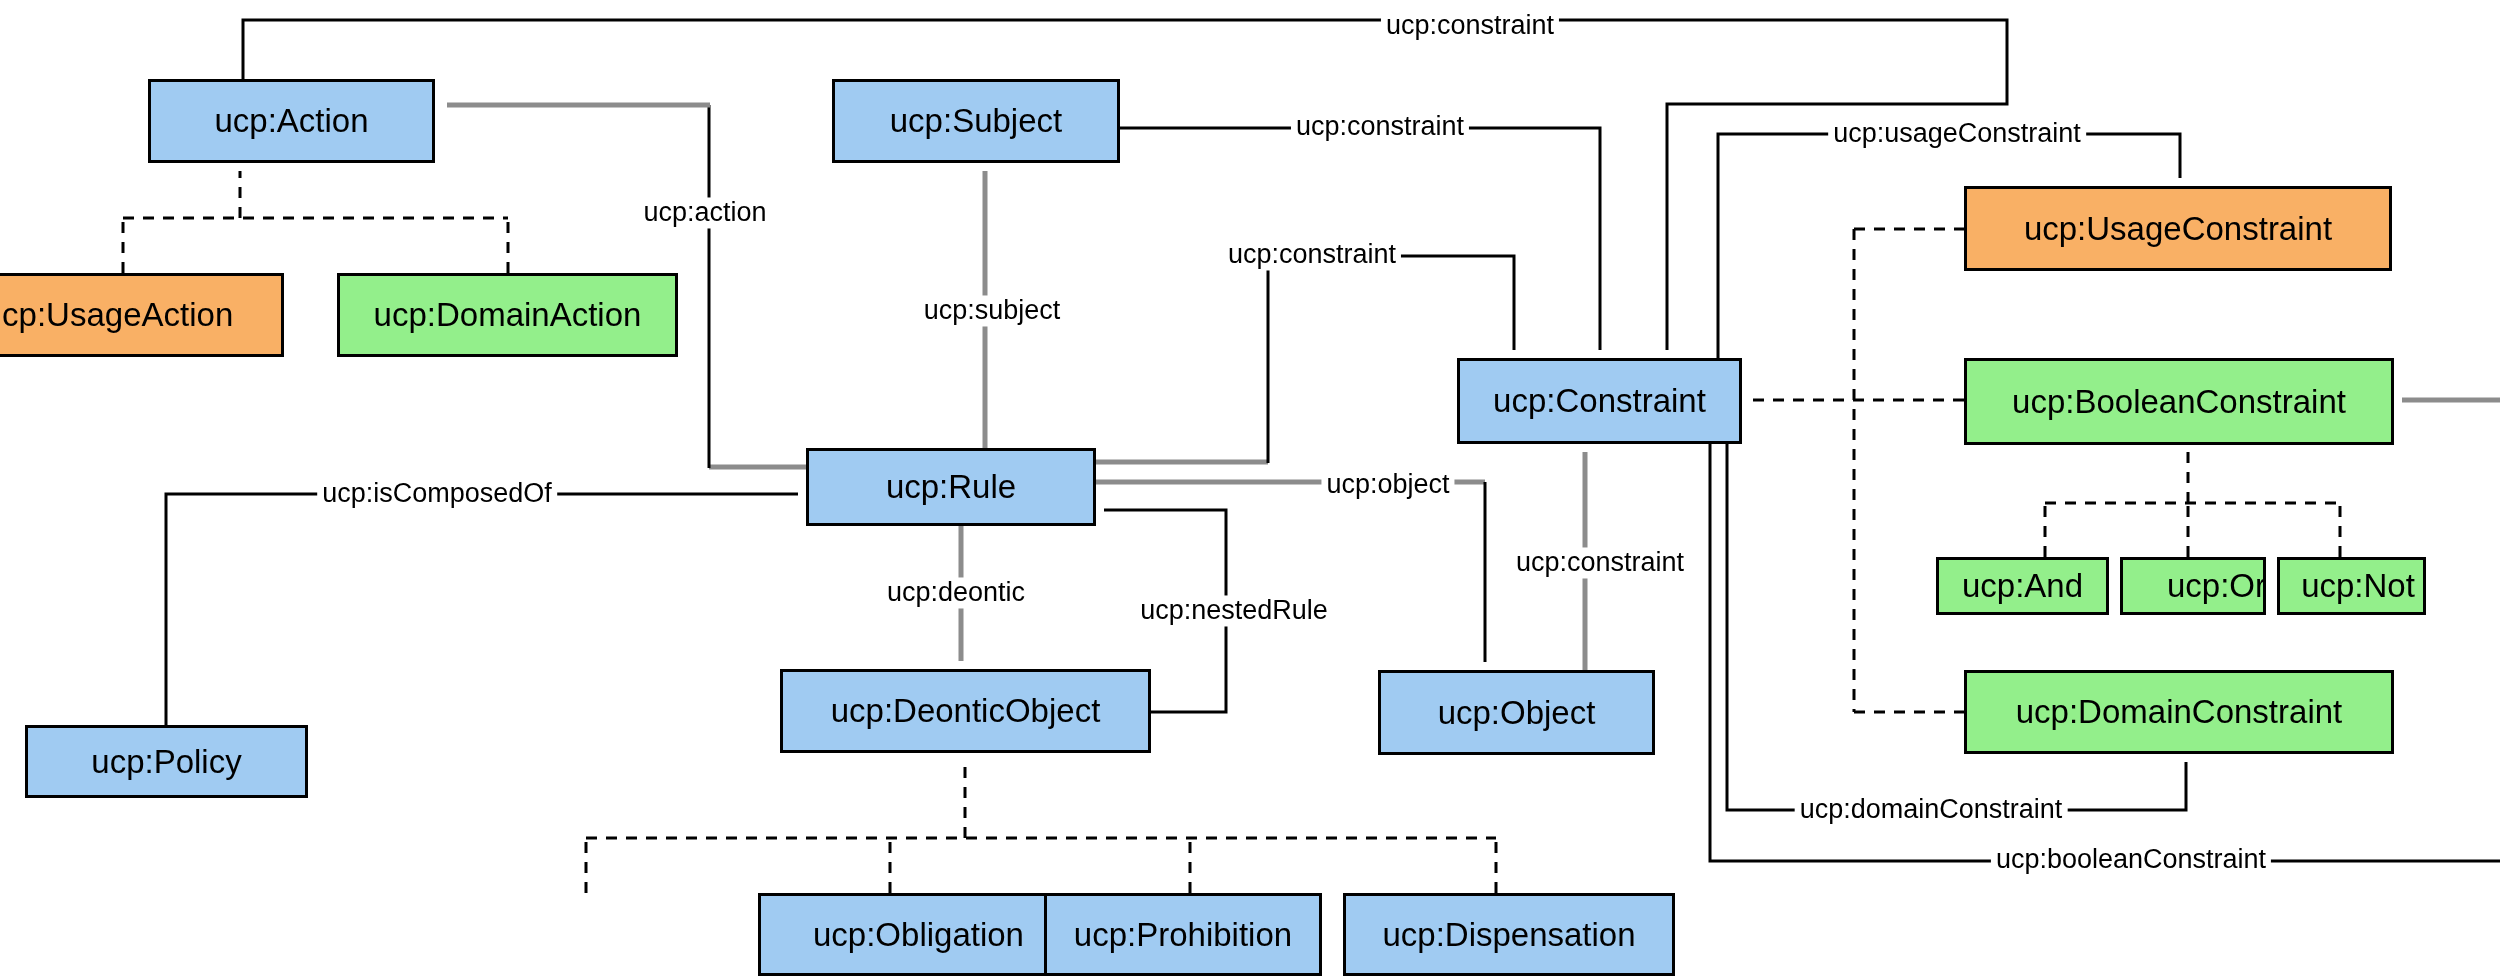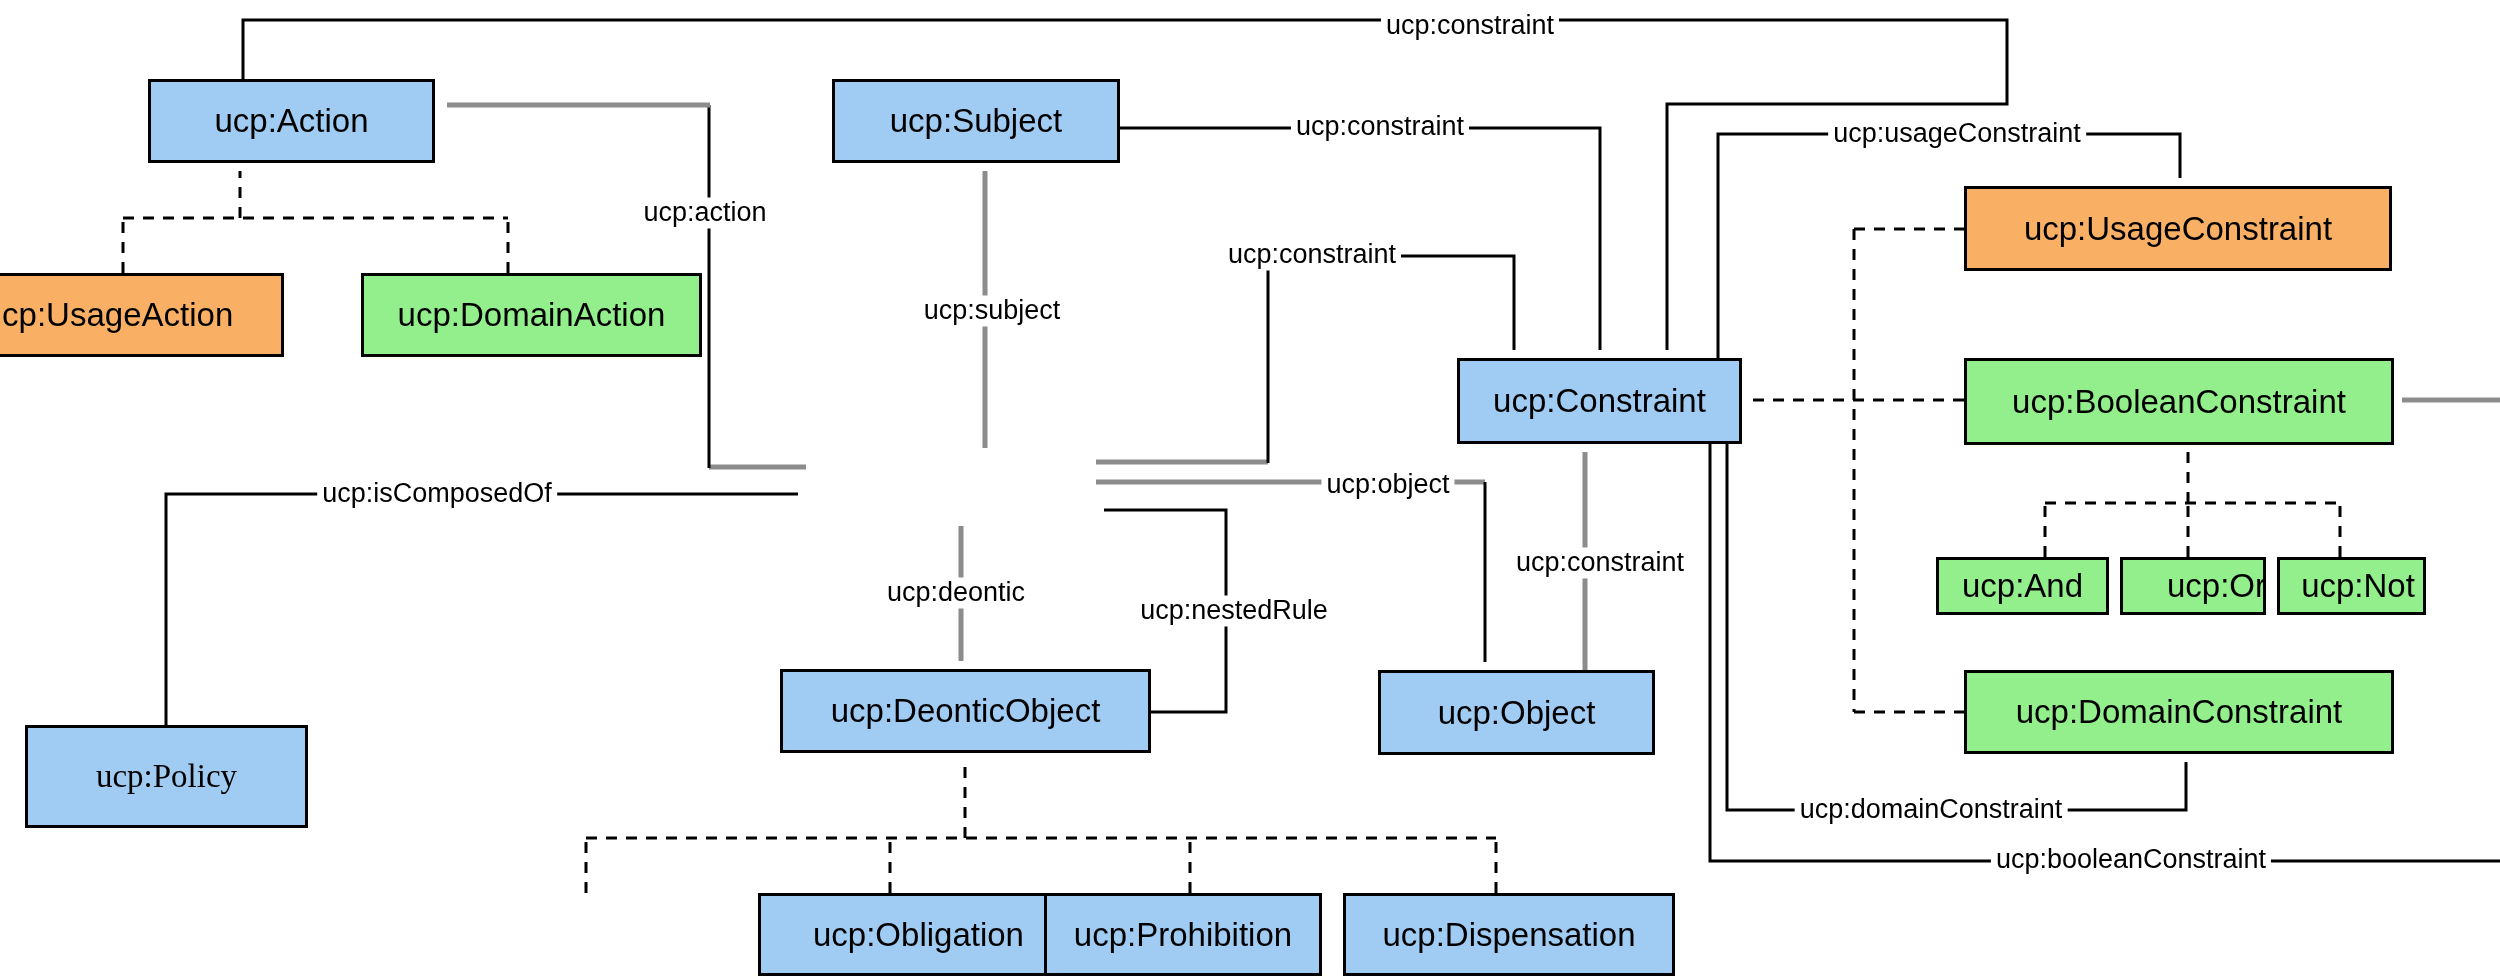--- a/index.html
+++ b/index.html
@@ -81,31 +81,32 @@
     <path class="edge-dashed" d="M2045 557 V503 M2340 557 V503 M2045 503 H2340 M2188 557 V503"></path>
     <path class="edge-dashed" d="M2188 503 V451" marker-end="url(#ah)"></path>
 
     <path class="edge-dashed" d="M1854 229 H1964 M1854 712 H1964 M1854 229 V712"></path>
     <path class="edge-dashed" d="M1964 400 H1750" marker-end="url(#ah)"></path>
   </svg>
 
   <div class="node blue" style="left:148px;top:79px;width:287px;height:84px;">ucp:Action</div>
   <div class="node blue" style="left:832px;top:79px;width:288px;height:84px;">ucp:Subject</div>
   <div class="node orange noleft" style="left:-64px;top:273px;width:348px;height:84px;">ucp:UsageAction</div>
-  <div class="node green" style="left:337px;top:273px;width:341px;height:84px;margin-left:24px;">ucp:DomainAction</div>
+  <div class="node green" style="left:337px;top:273px;width:341px;height:84px;">ucp:DomainAction</div>
+  <div class="node blue" style="left:806px;top:448px;width:290px;height:78px;">ucp:Rule</div>
   <div class="node blue" style="left:1457px;top:358px;width:285px;height:86px;">ucp:Constraint</div>
   <div class="node orange" style="left:1964px;top:186px;width:428px;height:85px;">ucp:UsageConstraint</div>
   <div class="node green" style="left:1964px;top:358px;width:430px;height:87px;">ucp:BooleanConstraint</div>
   <div class="node green" style="left:1936px;top:557px;width:173px;height:58px;">ucp:And</div>
   <div class="node green" style="left:2120px;top:557px;width:146px;height:58px;padding-left:47px;">ucp:Or</div>
   <div class="node green" style="left:2277px;top:557px;width:149px;height:58px;padding-left:13px;">ucp:Not</div>
   <div class="node green" style="left:1964px;top:670px;width:430px;height:84px;">ucp:DomainConstraint</div>
   <div class="node blue" style="left:780px;top:669px;width:371px;height:84px;">ucp:DeonticObject</div>
   <div class="node blue" style="left:1378px;top:670px;width:277px;height:85px;">ucp:Object</div>
-  <div class="node blue" style="left:25px;top:725px;width:283px;height:103px;font-family:Liberation Serif, serif;">ucp:Policy</div>
+  <div class="node blue" style="left:25px;top:725px;width:283px;height:73px;">ucp:Policy</div>
   <div class="node blue" style="left:758px;top:893px;width:321px;height:83px;">ucp:Obligation</div>
   <div class="node blue" style="left:1044px;top:893px;width:278px;height:83px;">ucp:Prohibition</div>
   <div class="node blue" style="left:1343px;top:893px;width:332px;height:83px;">ucp:Dispensation</div>
 
   <div class="edge-label" style="left:1470px;top:26px;">ucp:constraint</div>
   <div class="edge-label" style="left:1380px;top:127px;">ucp:constraint</div>
   <div class="edge-label" style="left:1312px;top:255px;">ucp:constraint</div>
   <div class="edge-label" style="left:1600px;top:563px;">ucp:constraint</div>
   <div class="edge-label" style="left:705px;top:213px;">ucp:action</div>
   <div class="edge-label" style="left:992px;top:311px;">ucp:subject</div>

